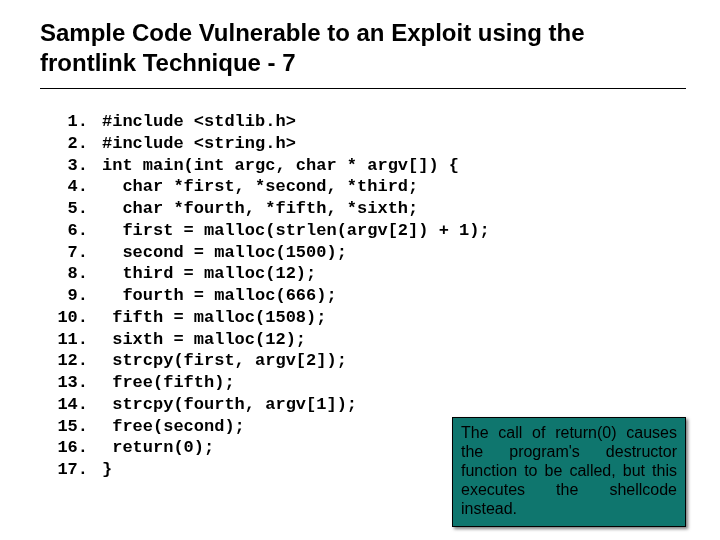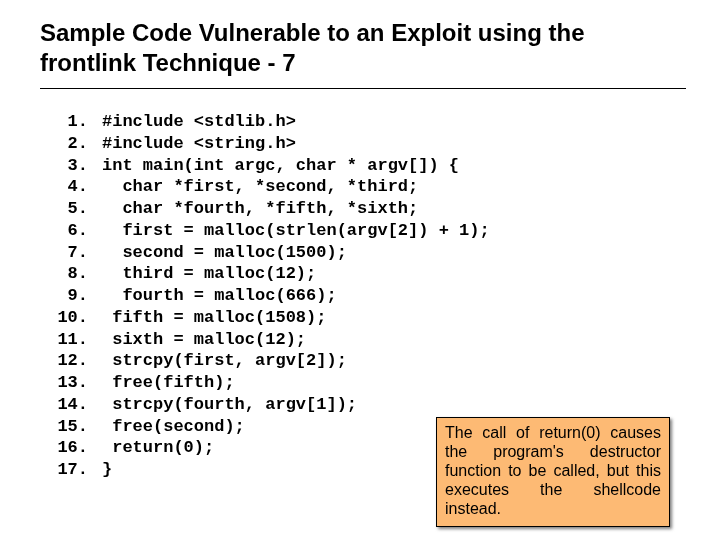--- a/index.html
+++ b/index.html
@@ -44,24 +44,24 @@
   .line { display: flex; }
   .ln {
     display: inline-block;
     width: 48px;
     text-align: right;
     padding-right: 14px;
     flex: 0 0 48px;
   }
   .callout {
     position: absolute;
-    right: 16px;
+    right: 0;
     top: 306px;
     width: 234px;
-    background: #fdba74;
+    background: #0f766e;
     border: 1.5px solid #000;
     box-shadow: 2px 2px 3px rgba(0,0,0,0.5);
     padding: 6px 8px 8px 8px;
     font-family: Arial, Helvetica, sans-serif;
     font-weight: normal;
     font-size: 16px;
     line-height: 1.18;
     text-align: justify;
     box-sizing: border-box;
   }

